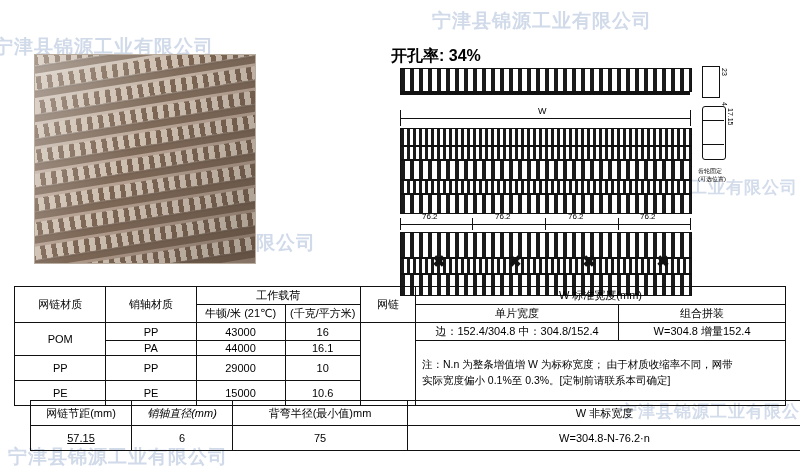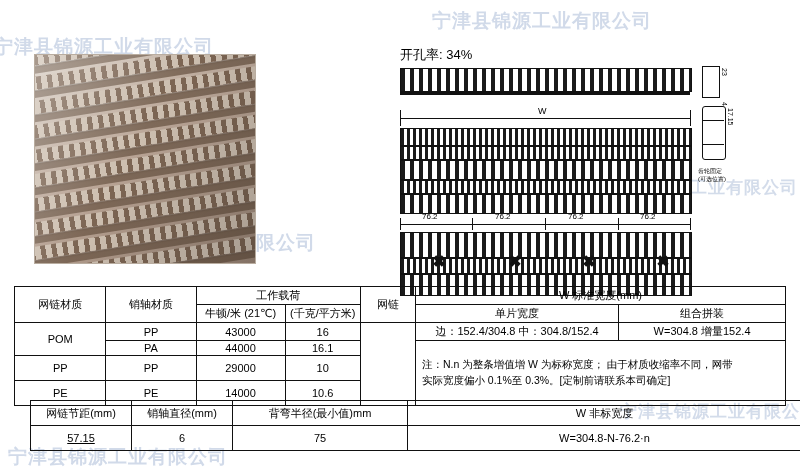--- a/index.html
+++ b/index.html
@@ -37,21 +37,21 @@
   .photo .rowset{position:absolute;left:-40px;top:-30px;width:320px;height:270px;transform:rotate(-9deg);}
   .photo .row{position:absolute;left:0;width:320px;height:13px;
     background:repeating-linear-gradient(90deg,#7c6553 0px,#7c6553 5px,#cdbfb0 5px,#cdbfb0 11px);
     box-shadow:0 2px 2px rgba(0,0,0,.25);}
   .photo .bar{position:absolute;left:0;width:320px;height:7px;background:#6b5544;opacity:.75;}
   .photo .shine{position:absolute;left:0;top:0;width:100%;height:100%;
     background:linear-gradient(120deg,rgba(255,255,255,.35),rgba(255,255,255,0) 45%,rgba(0,0,0,.18));}
 
   
   .draw{position:absolute;left:380px;top:46px;width:400px;height:240px;}
-  .open-rate{position:absolute;left:20px;top:0px;font-size:13px;font-weight:normal;}
+  .open-rate{position:absolute;left:11px;top:0px;font-size:16px;font-weight:bold;}
   .dwg-box{position:absolute;border:1px solid #111;}
   .dwg-line{position:absolute;background:#111;}
   .teeth{
     position:absolute;
     background:repeating-linear-gradient(90deg,#1a1a1a 0px,#1a1a1a 3px,#ffffff 3px,#ffffff 6px);
   }
   .teeth.coarse{
     background:repeating-linear-gradient(90deg,#1a1a1a 0px,#1a1a1a 4px,#ffffff 4px,#ffffff 9px);
   }
   .vlabel{position:absolute;font-size:7px;writing-mode:vertical-rl;}
@@ -194,31 +194,31 @@
     </tr>
     <tr>
       <td style="height:22px;">PP</td>
       <td>PP</td>
       <td>29000</td>
       <td>10</td>
     </tr>
     <tr>
       <td style="height:22px;">PE</td>
       <td>PE</td>
-      <td>14000</td>
+      <td>15000</td>
       <td>10.6</td>
     </tr>
   </tbody>
     </table>
 
   <table class="t2">
     <tbody>
         <tr>
       <th class="hdr" style="width:96px;height:22px;">网链节距(mm)</th>
-      <th class="hdr" style="width:96px;">销轴直径(mm)</th>
+      <th class="hdr" style="width:96px;font-style:italic;">销轴直径(mm)</th>
       <th class="hdr" style="width:170px;">背弯半径(最小值)mm</th>
       <th class="hdr">W 非标宽度</th>
     </tr>
     <tr>
       <td style="height:22px;text-decoration:underline;">57.15</td>
       <td>6</td>
       <td>75</td>
       <td>W=304.8-N-76.2·n</td>
     </tr>
   </tbody>

